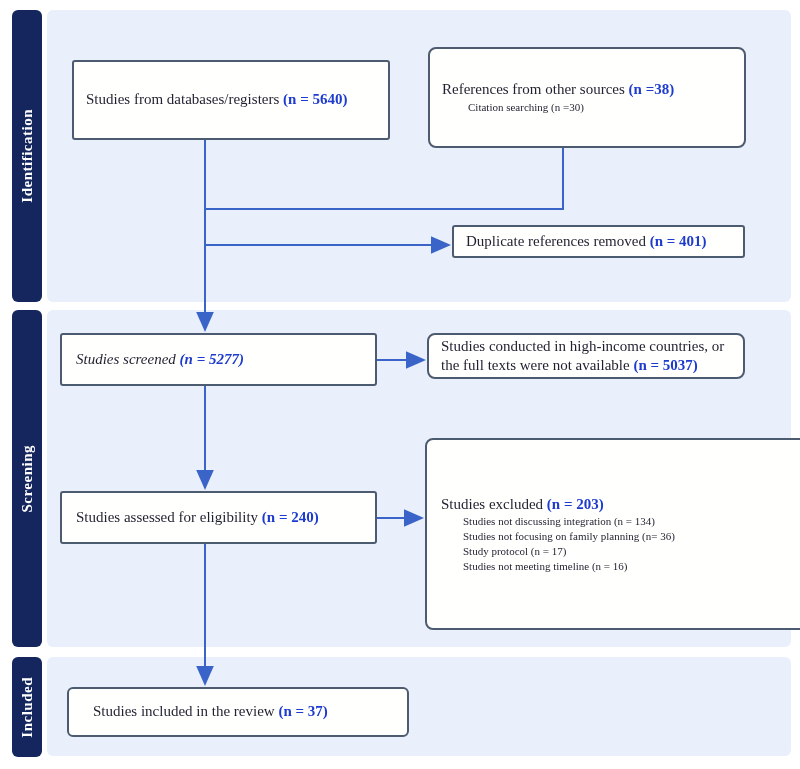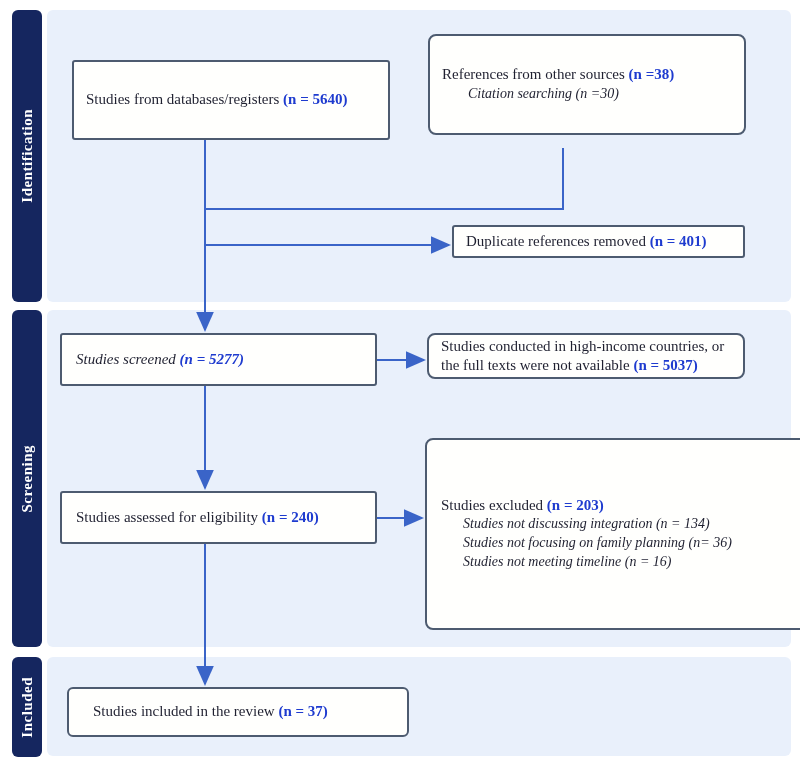--- a/index.html
+++ b/index.html
@@ -18,21 +18,21 @@
     writing-mode:vertical-rl;transform:rotate(180deg);
     color:#ffffff;font-weight:bold;font-size:15px;letter-spacing:0.5px;white-space:nowrap;
   }
   .box{
     position:absolute;background:#fffffd;border:2px solid #4d5b70;box-sizing:border-box;
     display:flex;flex-direction:column;justify-content:center;
     font-size:15px;line-height:1.3;
   }
   .box p{margin:0;}
   .n{color:#1e3bcf;font-weight:bold;}
-  .sub{margin:0;padding-left:26px;font-size:14px;line-height:1.35;list-style:none;font-style:italic;}
+  .sub{margin:0;padding-left:26px;font-size:11px;line-height:1.35;list-style:none;}
   .sq{border-radius:3px;}
   .rd{border-radius:8px;}
   .connectors{position:absolute;left:0;top:0;pointer-events:none;}
 </style>
 </head>
 <body>
 
 <div class="canvas">
 
   <div class="panel" style="top:10px;height:292px;"></div>
@@ -46,21 +46,21 @@
     <span class="stage-label">Screening</span>
   </div>
   <div class="stage-bar" style="top:657px;height:100px;">
     <span class="stage-label">Included</span>
   </div>
 
   <div class="box sq" style="left:72px;top:60px;width:318px;height:80px;padding:4px 12px;">
     <p><span>Studies from databases/registers </span><span class="n">(n = 5640)</span></p>
   </div>
 
-  <div class="box rd" style="left:428px;top:34px;width:318px;height:101px;padding:6px 12px;">
+  <div class="box rd" style="left:428px;top:47px;width:318px;height:101px;padding:6px 12px;">
     <p><span>References from other sources </span><span class="n">(n =38)</span></p>
     <ul class="sub">
       <li>Citation searching (n =30)</li>
     </ul>
   </div>
 
   <div class="box sq" style="left:452px;top:225px;width:293px;height:33px;padding:2px 12px;">
     <p><span>Duplicate references removed </span><span class="n">(n = 401)</span></p>
   </div>
 
@@ -74,20 +74,21 @@
 
   <div class="box sq" style="left:60px;top:491px;width:317px;height:53px;padding:2px 14px;">
     <p><span>Studies assessed for eligibility </span><span class="n">(n = 240)</span></p>
   </div>
 
   <div class="box rd" style="left:425px;top:438px;width:384px;height:192px;padding:10px 14px;">
     <p><span>Studies excluded </span><span class="n">(n = 203)</span></p>
     <ul class="sub" style="padding-left:22px;">
       <li>Studies not discussing integration (n = 134)</li>
       <li>Studies not focusing on family planning (n= 36)</li>
+      <li>Study protocol (n = 17)</li>
       <li>Studies not meeting timeline (n = 16)</li>
     </ul>
   </div>
 
   <div class="box rd" style="left:67px;top:687px;width:342px;height:50px;padding:2px 24px;border-radius:6px;">
     <p><span>Studies included in the review </span><span class="n">(n = 37)</span></p>
   </div>
 
   <svg class="connectors" width="800" height="769" viewBox="0 0 800 769">
     <defs>

